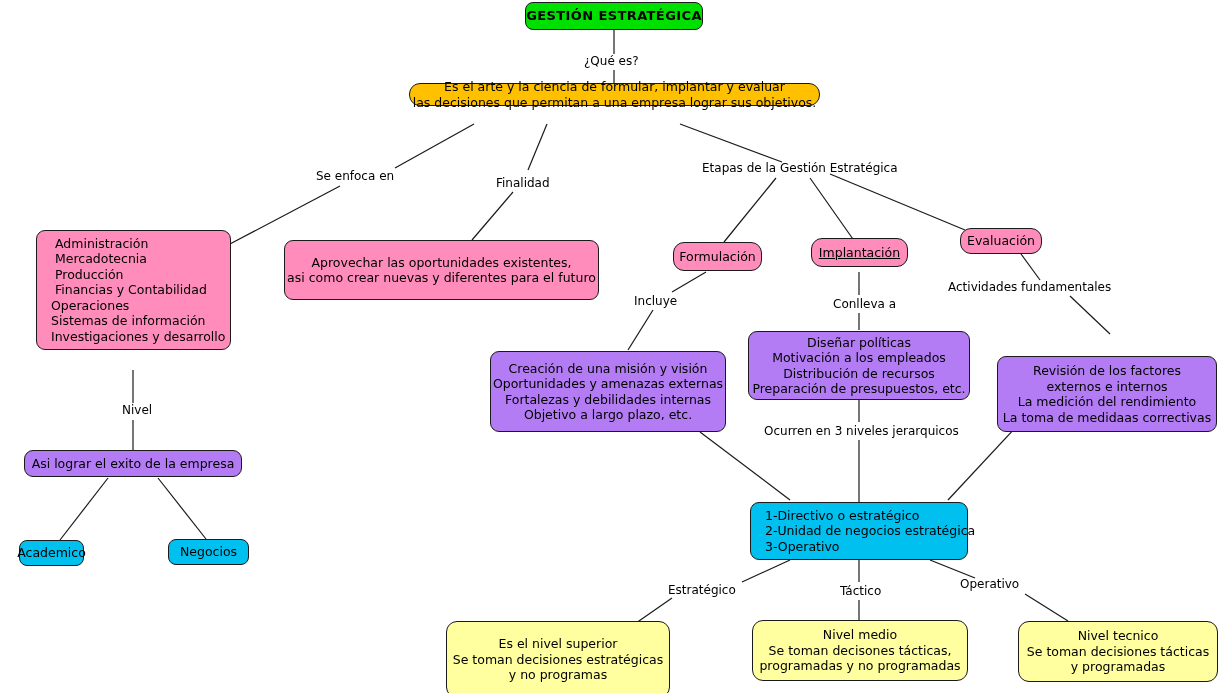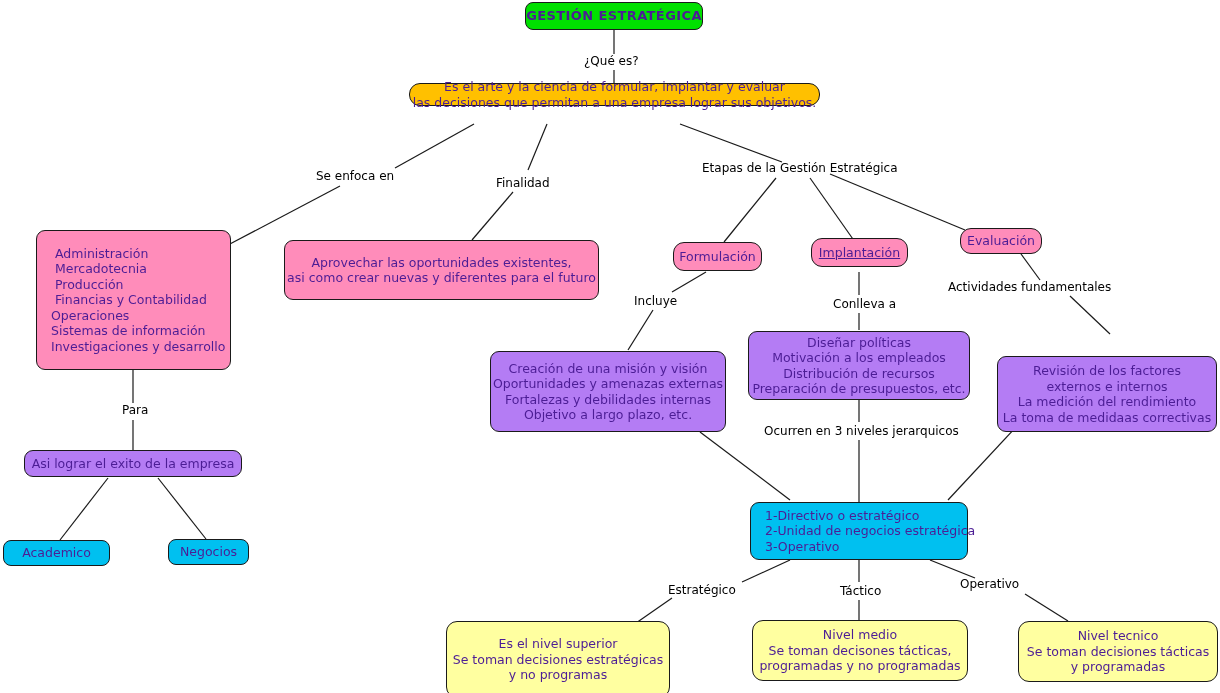--- a/index.html
+++ b/index.html
@@ -29,21 +29,21 @@
   }
   .node {
     position: absolute;
     box-sizing: border-box;
     border: 1.3px solid #1a1a1a;
     border-radius: 9px;
     display: flex;
     align-items: center;
     justify-content: center;
     text-align: center;
-    color: #4c1d95;
+    color: #000000;
     font-size: 12.5px;
     line-height: 15.5px;
     white-space: pre;
     padding: 3px 9px;
     z-index: 3;
   }
   .node.root {
     background: #00e000;
     font-weight: bold;
     font-size: 13px;
@@ -143,34 +143,34 @@
       <line x1="930" y1="560" x2="975" y2="578"></line>
       <line x1="1025" y1="594" x2="1068" y2="621"></line>
     </g>
   </svg>
 
   <div class="node root" style="left:525px; top:2px; width:178px; height:28px;">GESTIÓN ESTRATÉGICA</div>
 
   <div class="node define" style="left:409px; top:83px; width:411px; height:23px;">Es el arte y la ciencia de formular, implantar y evaluar
 las decisiones que permitan a una empresa lograr sus objetivos.</div>
 
-  <div class="node pink left-align" style="left:36px; top:230px; width:195px; height:140px; padding-left:14px;"> Administración
+  <div class="node pink left-align" style="left:36px; top:230px; width:195px; height:120px; padding-left:14px;"> Administración
  Mercadotecnia
  Producción
  Financias y Contabilidad
 Operaciones
 Sistemas de información
 Investigaciones y desarrollo</div>
 
   <div class="node pink" style="left:284px; top:240px; width:315px; height:60px;">Aprovechar las oportunidades existentes,
 asi como crear nuevas y diferentes para el futuro</div>
 
   <div class="node purple" style="left:24px; top:450px; width:218px; height:27px;">Asi lograr el exito de la empresa</div>
 
-  <div class="node cyan-small" style="left:3px; top:540px; width:107px; height:26px;">Academico</div>
+  <div class="node cyan-small" style="left:19px; top:540px; width:65px; height:26px;">Academico</div>
 
   <div class="node cyan-small" style="left:168px; top:539px; width:81px; height:26px;">Negocios</div>
 
   <div class="node pink-pill" style="left:673px; top:242px; width:89px; height:29px;">Formulación</div>
 
   <div class="node pink-pill" style="left:811px; top:238px; width:97px; height:29px;text-decoration:underline;">Implantación</div>
 
   <div class="node pink-pill" style="left:960px; top:228px; width:82px; height:26px;">Evaluación</div>
 
   <div class="node purple" style="left:490px; top:351px; width:236px; height:81px;">Creación de una misión y visión
@@ -205,21 +205,21 @@
 y programadas</div>
 
   <div class="edge-label" style="left:584px; top:54px;">¿Qué es?</div>
 
   <div class="edge-label" style="left:316px; top:169px;">Se enfoca en</div>
 
   <div class="edge-label" style="left:496px; top:176px;">Finalidad</div>
 
   <div class="edge-label" style="left:702px; top:161px;">Etapas de la Gestión Estratégica</div>
 
-  <div class="edge-label" style="left:118px; top:403px; background:#ffffff; padding:0 4px;">Para</div>
+  <div class="edge-label" style="left:118px; top:403px; background:#ffffff; padding:0 4px;">Nivel</div>
 
   <div class="edge-label" style="left:634px; top:294px;">Incluye</div>
 
   <div class="edge-label" style="left:829px; top:297px; background:#ffffff; padding:0 4px;">Conlleva a</div>
 
   <div class="edge-label" style="left:948px; top:280px;">Actividades fundamentales</div>
 
   <div class="edge-label" style="left:760px; top:424px; background:#ffffff; padding:0 4px;">Ocurren en 3 niveles jerarquicos</div>
 
   <div class="edge-label" style="left:668px; top:583px;">Estratégico</div>

